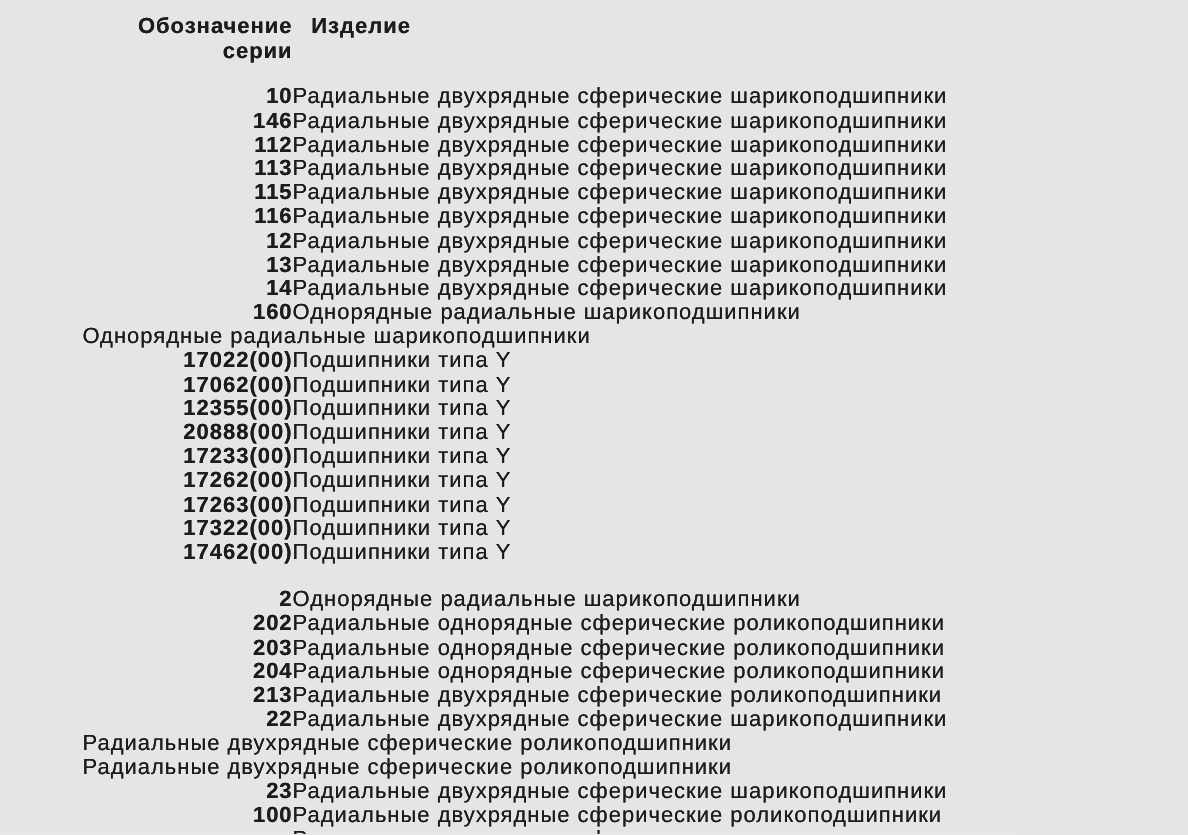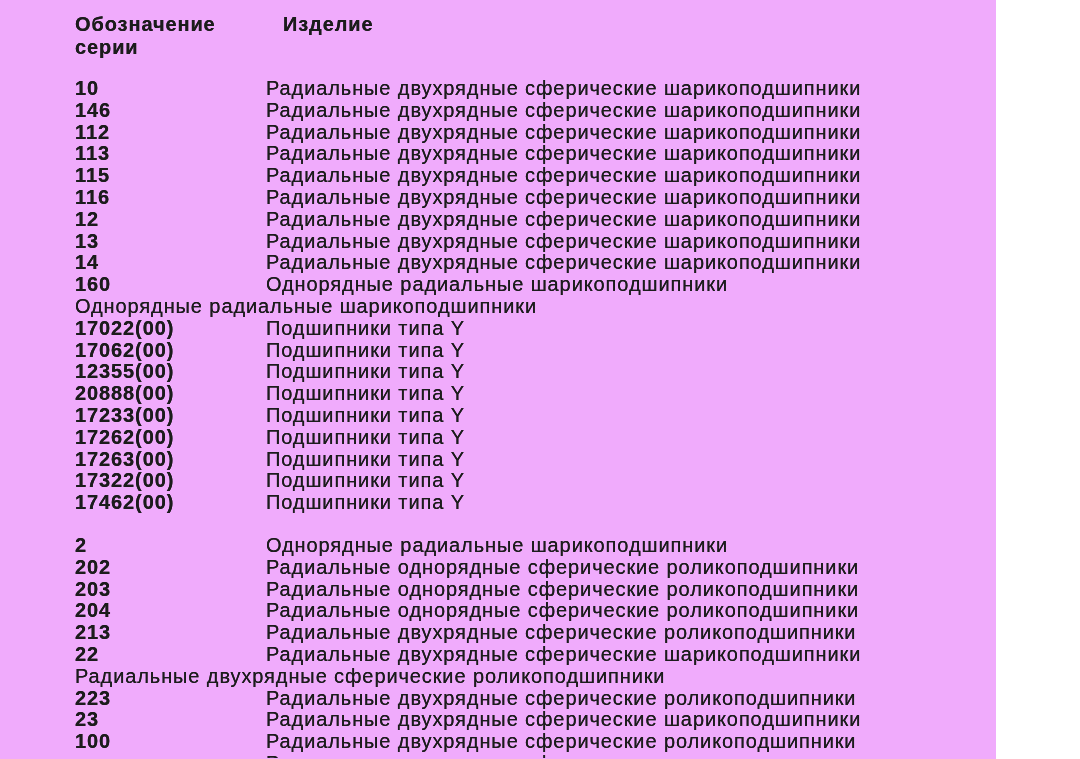--- a/index.html
+++ b/index.html
@@ -9,23 +9,24 @@
   body {
     width: 1080px;
     height: 759px;
     overflow: hidden;
     background: #ffffff;
     font-family: "Liberation Sans", sans-serif;
     color: #1c1c1c;
   }
   .page {
     position: relative;
-    width: 996px;
+    width: 1080px;
     height: 759px;
-    background: #f0abfc;
+    background: #e5e5e5;
+    text-align: right;
   }
   .table {
     position: absolute;
     left: 75px;
     top: 13px;
     width: 980px;
     font-size: 20px;
     letter-spacing: 0.9px;
     text-shadow: 0 0 0.6px currentColor;
   }
@@ -209,21 +210,20 @@
   <div class="row">
     <span class="code">22</span>
     <span class="product">Радиальные двухрядные сферические шарикоподшипники</span>
   </div>
 
   <div class="row">
     <span class="product">Радиальные двухрядные сферические роликоподшипники</span>
   </div>
 
   <div class="row">
-    <span class="code">223</span>
     <span class="product">Радиальные двухрядные сферические роликоподшипники</span>
   </div>
 
   <div class="row">
     <span class="code">23</span>
     <span class="product">Радиальные двухрядные сферические шарикоподшипники</span>
   </div>
 
   <div class="row">
     <span class="code">100</span>

